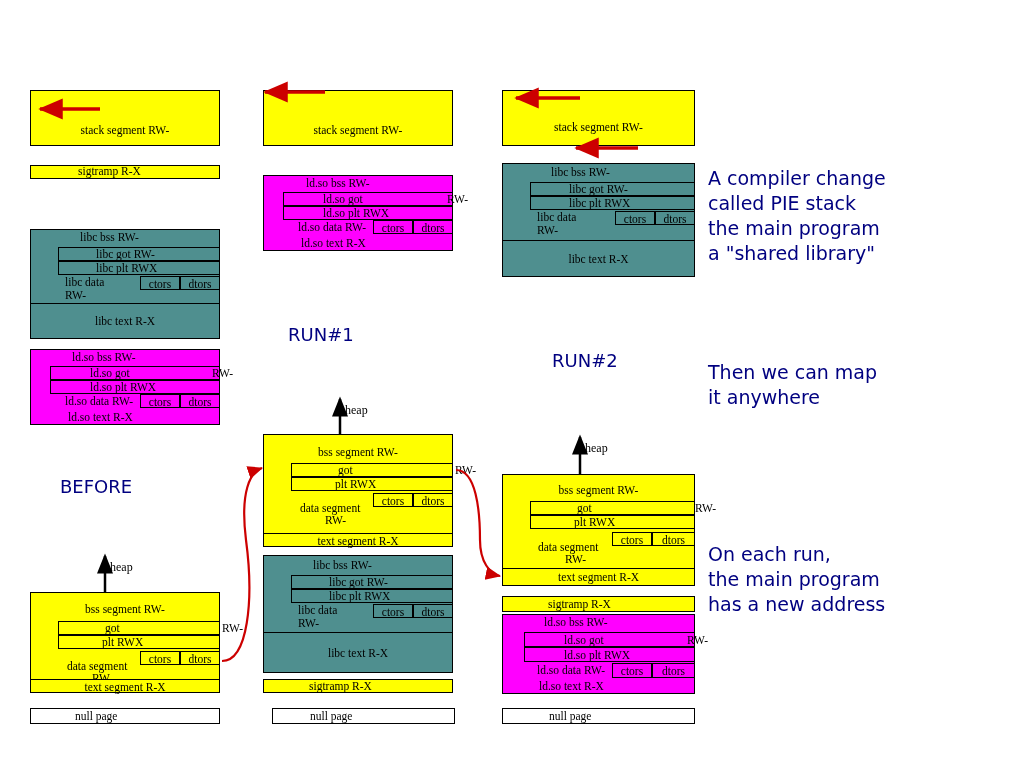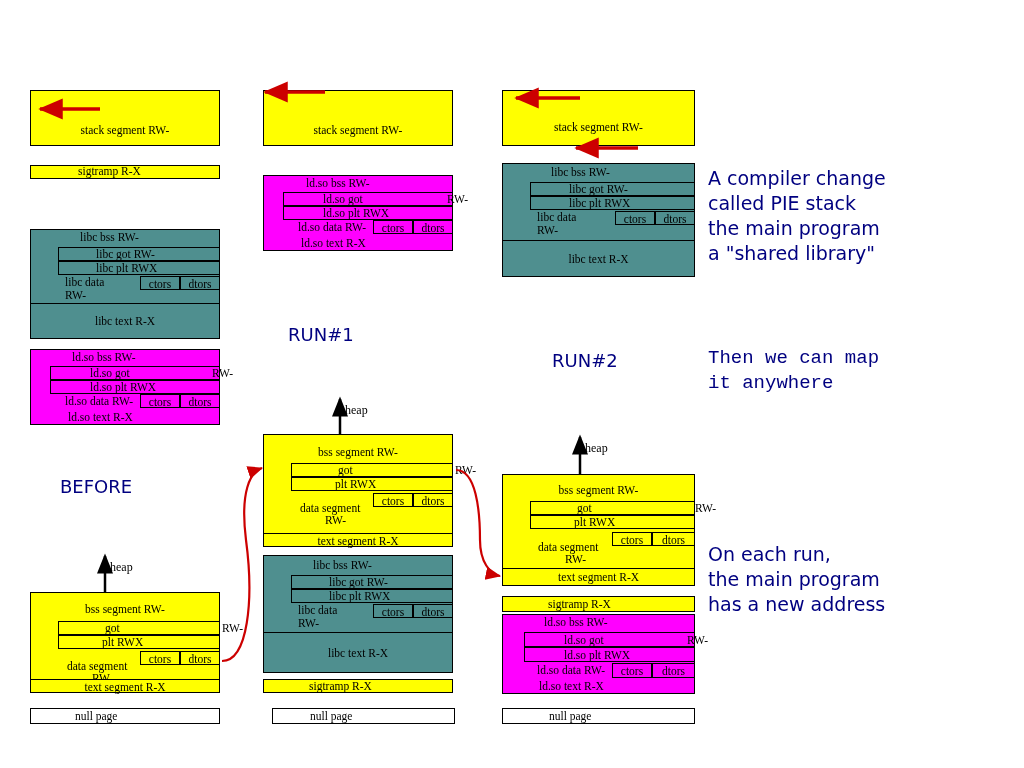--- a/index.html
+++ b/index.html
@@ -269,21 +269,21 @@
   <div class="lbl-c" style="left:652px; top:665px; width:43px;">dtors</div>
   <div class="lbl" style="left:507px; top:681px;">ld.so text  R-X</div>
 
   <div class="blk white" style="left:502px; top:708px; width:193px; height:16px;"></div>
   <div class="lbl" style="left:517px; top:711px;">null page</div>
 
   <div class="note" style="left:708px; top:166px; width:300px;">A compiler change
 called PIE stack
 the main program
 a "shared library"</div>
-  <div class="note" style="left:708px; top:346px; width:300px;font-family:Liberation Mono, monospace;">Then we can map
+  <div class="note" style="left:708px; top:360px; width:300px;">Then we can map
 it anywhere</div>
   <div class="note" style="left:708px; top:542px; width:300px;">On each run,
 the main program
 has a new address</div>
 
   <svg class="ov" viewBox="0 0 1024 768">
     <defs>
       <marker id="redhead" markerWidth="8" markerHeight="8" refX="6.5" refY="3" orient="auto">
         <path d="M7,3 L0,0 L0,6 z" fill="#cc0000"></path>
       </marker>

